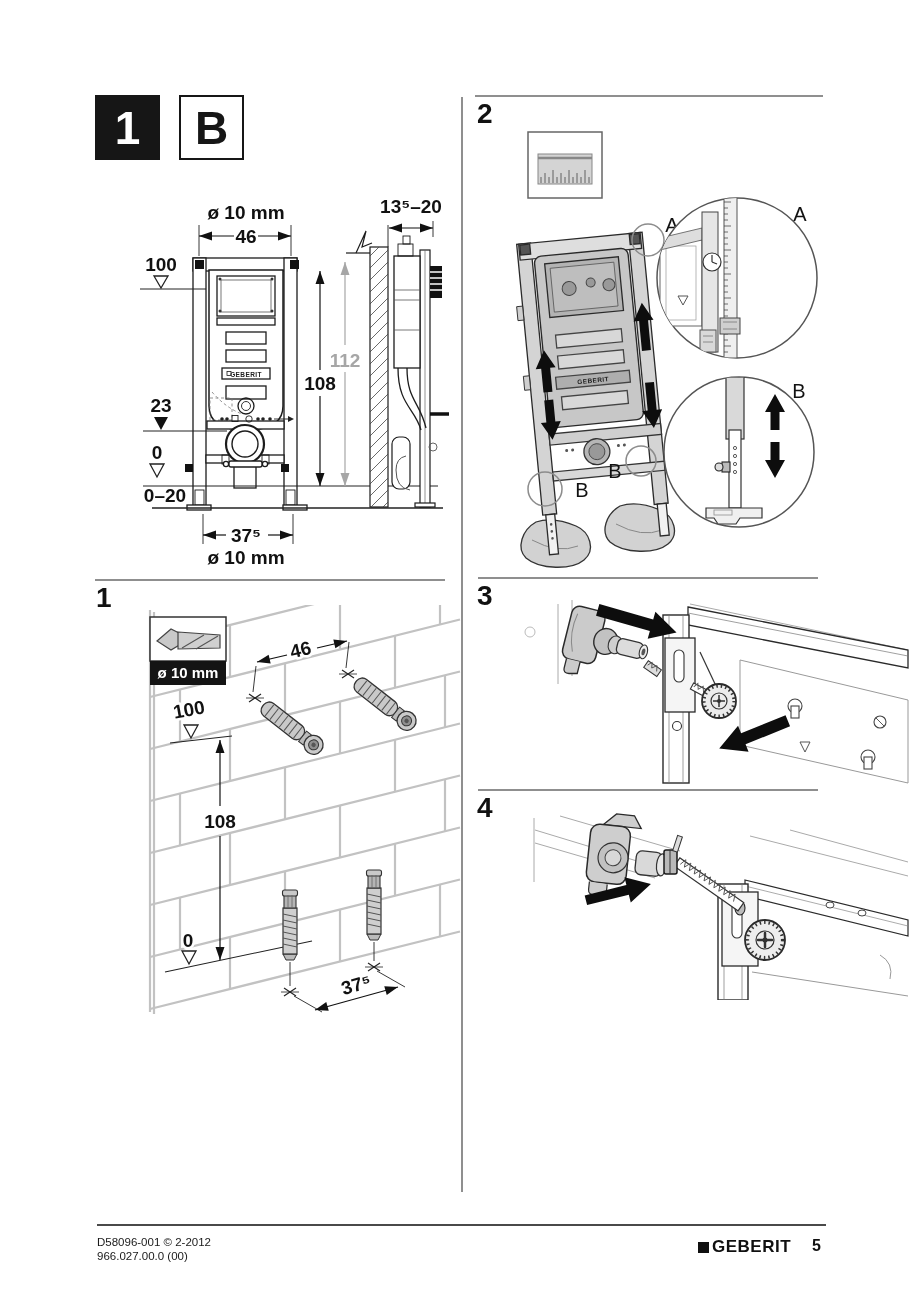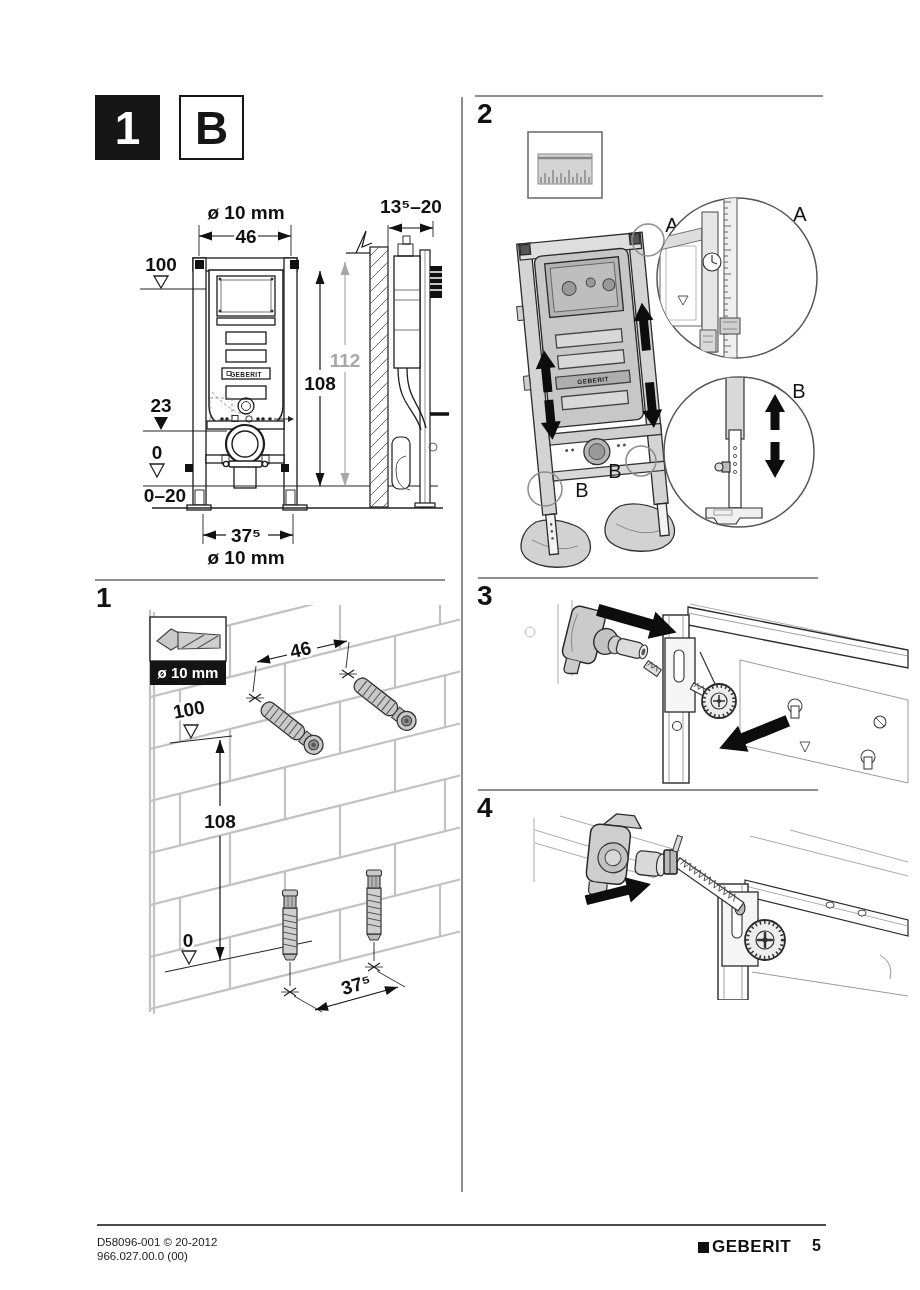--- a/index.html
+++ b/index.html
@@ -632,21 +632,21 @@
       <rect x="664" y="850" width="13" height="24" rx="2" fill="#b9b9b9" stroke="#1a1a1a" stroke-width="1.5"></rect>
       <line x1="670" y1="850" x2="670" y2="874" stroke="#333" stroke-width="1"></line>
       <rect x="675" y="836" width="5" height="16" fill="#ddd" stroke="#333" stroke-width="1" transform="rotate(18 678 844)"></rect>
     </g>
 
     <polygon points="585,888 628,888 628,880 652,893 628,906 628,898 585,898" transform="rotate(-14 615 893)" fill="#0d0d0d"></polygon>
   </svg>
 
   <div class="abs footer-line" style="left:97px; top:1224px; width:729px;"></div>
   <div class="abs footer-text" style="left:97px; top:1235px;">
-    <div>D58096-001 © 20-2012</div>
+    <div>D58096-001 © 2-2012</div>
     <div>966.027.00.0 (00)</div>
   </div>
   <div class="abs brand-logo" style="left:698px; top:1237px;">
     <span class="brand-square"></span>
     <span class="brand-name">GEBERIT</span>
   </div>
   <div class="abs page-num" style="left:812px; top:1237px;">5</div>
 
 </div>
 

